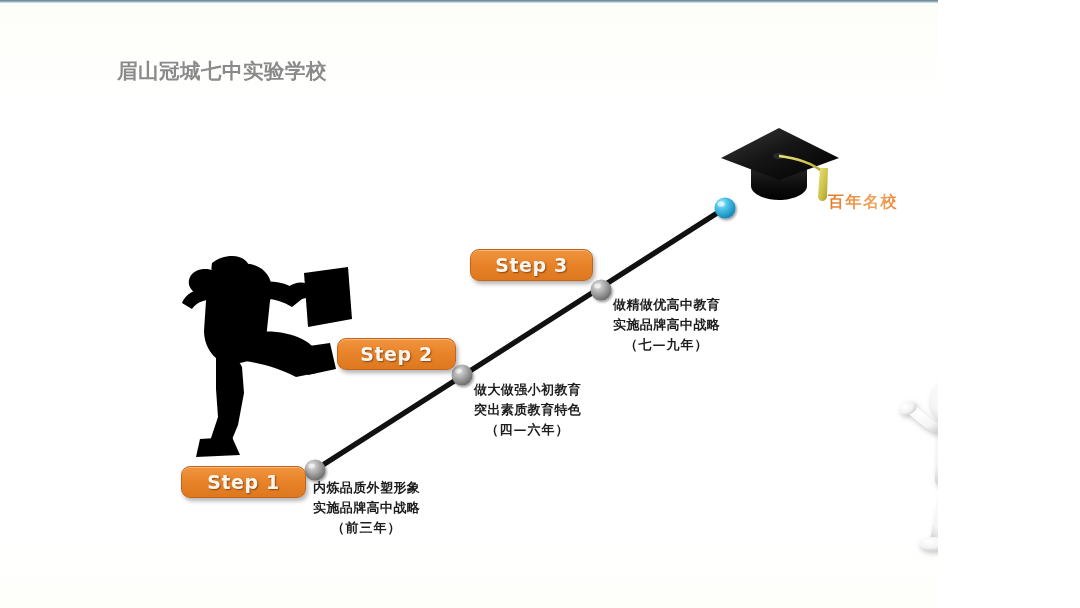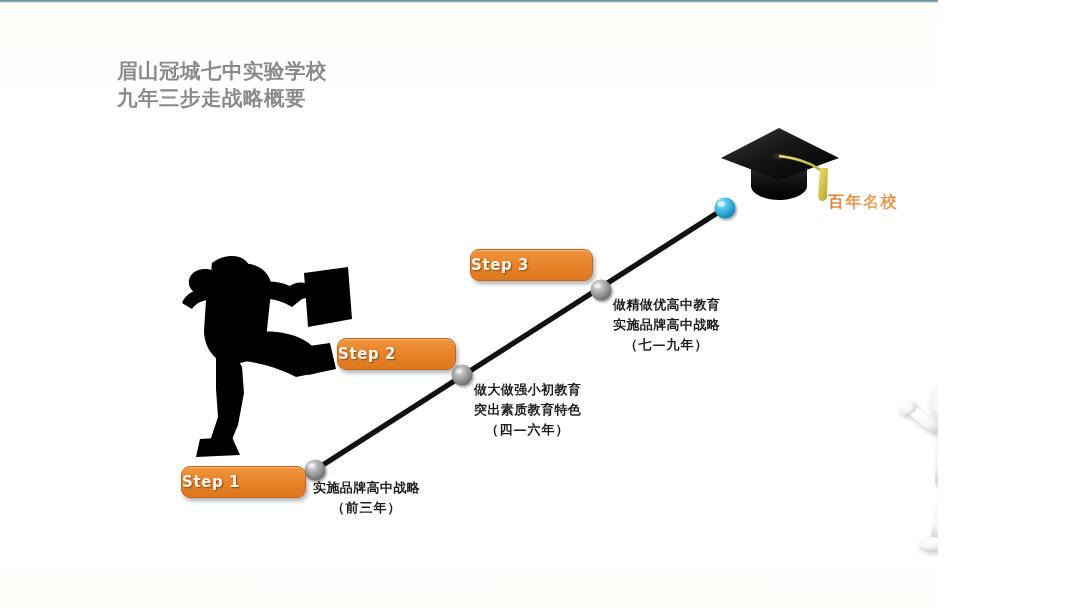--- a/index.html
+++ b/index.html
@@ -54,25 +54,26 @@
   .step-pill {
     position: absolute;
     border-radius: 9px;
     background: linear-gradient(180deg, #f0953e 0%, #e8832a 48%, #dd781f 100%);
     border: 1.6px solid #c2651a;
     box-shadow: 2px 3px 4px rgba(0,0,0,0.30),
                 inset 0 1px 0 rgba(255,255,255,0.32);
     color: #fdf6ee;
     font-family: "DejaVu Sans", "Liberation Sans", sans-serif;
     font-weight: bold;
-    font-size: 15px;
+    font-size: 19px;
     letter-spacing: 0.6px;
     text-align: center;
     display: flex;
     align-items: center;
+    justify-content: center;
     text-shadow: 1px 1px 1.5px rgba(110,50,10,0.75);
     user-select: none;
     cursor: pointer;
   }
   #pill-1 { left: 181px; top: 434px; width: 123px; height: 30px; margin-top: 32px; }
   #pill-2 { left: 337px; top: 338px; width: 117px; height: 30px; }
   #pill-3 { left: 470px; top: 249px; width: 121px; height: 30px; }
 
   
   .step-desc {
@@ -138,21 +139,20 @@
 </style>
 </head>
 <body>
 
 <div id="stage">
 
   <div id="top-strip"></div>
 
   <div id="title-block">
     <span class="tline">眉山冠城七中实验学校</span>
-    <span class="tline">九年三步走战略概要</span>
   </div>
 
   <svg id="path-svg" viewBox="0 0 1080 608">
     <defs>
       <radialGradient id="gradGray" cx="36%" cy="30%" r="72%">
         <stop offset="0%" stop-color="#e4e4e4"></stop>
         <stop offset="42%" stop-color="#b2b2b2"></stop>
         <stop offset="100%" stop-color="#6d6d6d"></stop>
       </radialGradient>
       <radialGradient id="gradCyan" cx="34%" cy="28%" r="74%">
@@ -255,20 +255,21 @@
     <span>Step 1</span>
   </div>
   <div class="step-pill" id="pill-2">
     <span>Step 2</span>
   </div>
   <div class="step-pill" id="pill-3">
     <span>Step 3</span>
   </div>
 
   <div class="step-desc" id="desc-1">
+    <div>内炼品质外塑形象</div>
     <div>实施品牌高中战略</div>
     <span class="yr">（前三年）</span>
   </div>
 
   <div class="step-desc" id="desc-2">
     <div>做大做强小初教育</div>
     <div>突出素质教育特色</div>
     <span class="yr">（四—六年）</span>
   </div>
 

